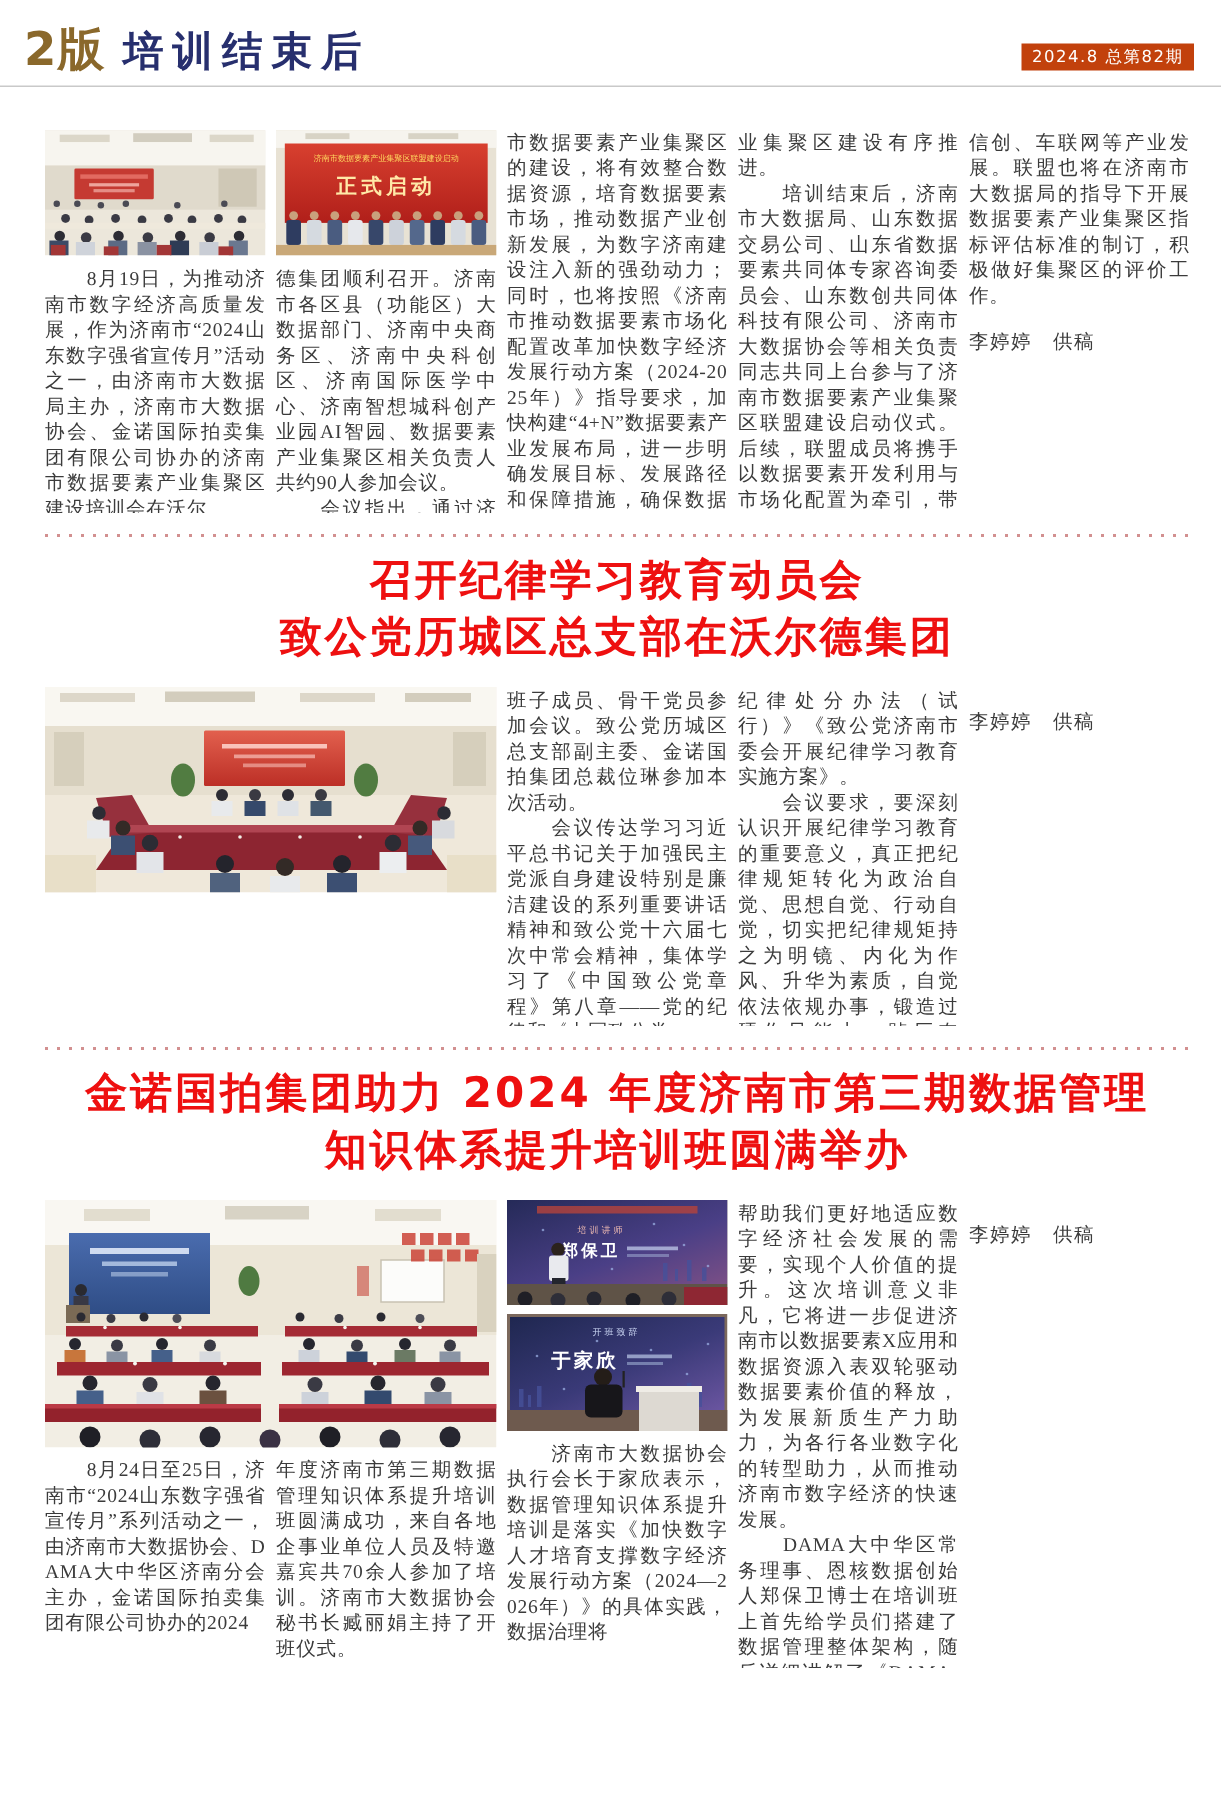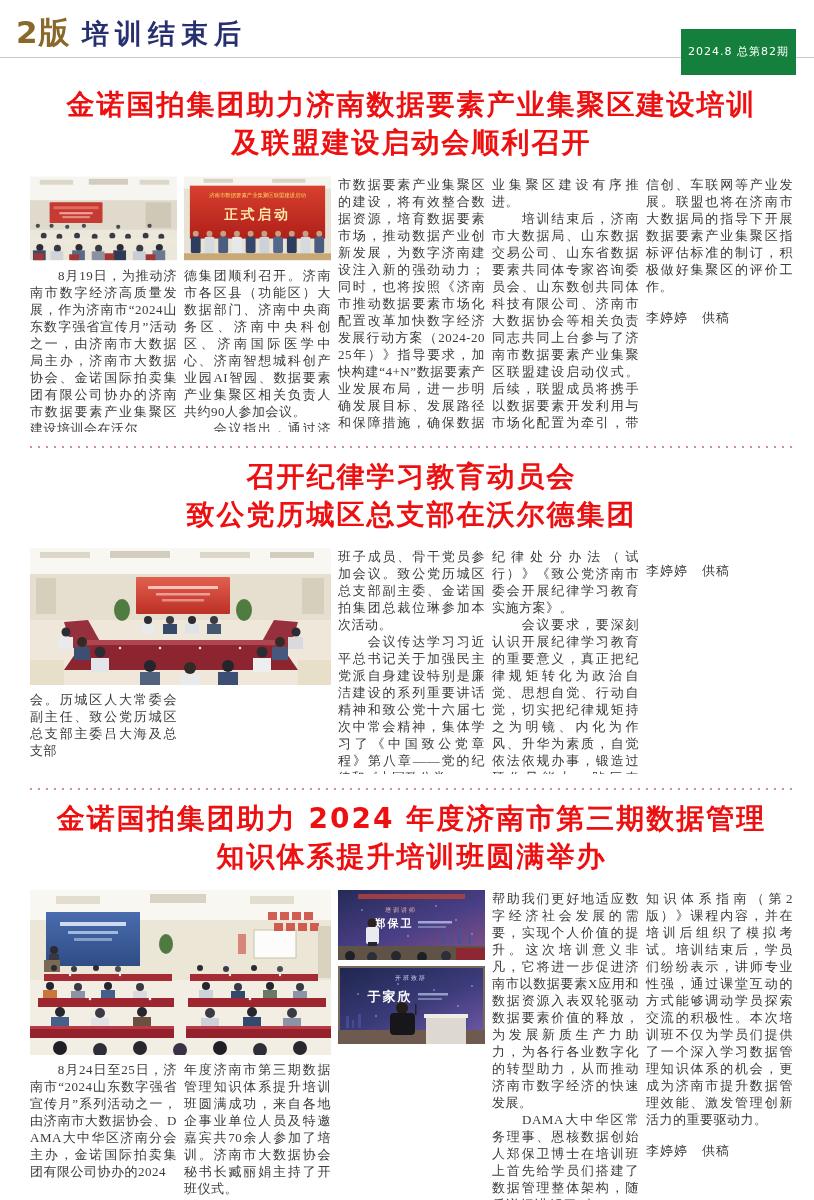--- a/index.html
+++ b/index.html
@@ -6,22 +6,22 @@
   body{width:814px;height:1200px;overflow:hidden;
        font-family:"Liberation Serif","DejaVu Serif",serif;color:#3b3b3b;}
   .page{position:relative;width:814px;height:1080px;background:#fff;}
 
   
   .masthead{position:relative;height:57px;border-bottom:1px solid #c9c9c9;}
   .page-num{position:absolute;left:16px;top:12px;font-size:31px;font-weight:bold;
             color:#8a682b;font-family:"DejaVu Sans","Liberation Sans",sans-serif;letter-spacing:1px;}
   .section-title{position:absolute;left:82px;top:16px;margin:0;font-size:27px;font-weight:bold;
             color:#272f6e;letter-spacing:6px;font-family:"Liberation Serif",serif;}
-  .issue-badge{position:absolute;right:18px;top:29px;background:#15803d;color:#fff;
-            font-size:11px;line-height:16px;padding:15px 7px;
+  .issue-badge{position:absolute;right:18px;top:29px;background:#c2410c;color:#fff;
+            font-size:11px;line-height:16px;padding:1px 7px;
             font-family:"DejaVu Sans","Liberation Sans",sans-serif;letter-spacing:1px;}
 
   
   main{width:763px;margin-left:30px;padding-top:28px;}
   .headline{margin:0 0 14px;color:#ee1010;text-align:center;
             font-family:"DejaVu Sans","Liberation Sans",sans-serif;
             font-weight:900;font-size:28px;line-height:38px;letter-spacing:2px;}
   .cols{display:flex;gap:7px;overflow:hidden;}
   .body-a1{height:256px;}
   .body-a2{height:226px;}
@@ -46,24 +46,20 @@
 
   <header class="masthead">
     <span class="page-num">2版</span>
     <h1 class="section-title">培训结束后</h1>
     <span class="issue-badge">2024.8 总第82期</span>
   </header>
 
   <main>
 
     <article>
-      <h2 class="headline">
-        <div>金诺国拍集团助力济南数据要素产业集聚区建设培训</div>
-        <div>及联盟建设启动会顺利召开</div>
-      </h2>
       <div class="cols body-a1">
         <div class="col">
           <figure class="photo">
             <svg width="147" height="85" viewBox="0 0 150 85">
               <rect width="150" height="85" fill="#ece7db"></rect>
               <rect width="150" height="24" fill="#f7f5ef"></rect>
               <rect x="10" y="3" width="34" height="5" fill="#dcd7c9"></rect>
               <rect x="60" y="2" width="40" height="6" fill="#d2cdbf"></rect>
               <rect x="112" y="3" width="30" height="5" fill="#dcd7c9"></rect>
               <rect y="24" width="150" height="30" fill="#e0dacc"></rect>
@@ -243,23 +239,20 @@
                 <circle cx="120" cy="118" r="6" fill="#24242c"></circle>
                   <rect x="110" y="124" width="20" height="13" fill="#50627e"></rect>
                 <circle cx="160" cy="120" r="6" fill="#332a26"></circle>
                   <rect x="150" y="126" width="20" height="11" fill="#e8eaec"></rect>
                 <circle cx="198" cy="118" r="6" fill="#24242c"></circle>
                   <rect x="188" y="124" width="20" height="13" fill="#3c4f72"></rect>
               </g>
             </svg>
           </figure>
           <div class="tworow">
-            <div class="col">
-              <p class="txt">会。历城区人大常委会副主任、致公党历城区总支部主委吕大海及总支部</p>
-            </div>
           </div>
         </div>
         <div class="col">
           <p class="txt">班子成员、骨干党员参加会议。致公党历城区总支部副主委、金诺国拍集团总裁位琳参加本次活动。
 　　会议传达学习习近平总书记关于加强民主党派自身建设特别是廉洁建设的系列重要讲话精神和致公党十六届七次中常会精神，集体学习了《中国致公党章程》第八章——党的纪律和《中国致公党</p>
         </div>
         <div class="col">
           <p class="txt">纪律处分办法（试行）》《致公党济南市委会开展纪律学习教育实施方案》。
 　　会议要求，要深刻认识开展纪律学习教育的重要意义，真正把纪律规矩转化为政治自觉、思想自觉、行动自觉，切实把纪律规矩持之为明镜、内化为作风、升华为素质，自觉依法依规办事，锻造过硬作风能力，踔厉奋发、勇于担当，</p>
         </div>
@@ -470,26 +463,26 @@
               <rect x="80" y="27" width="30" height="2.5" fill="#aab6da" opacity=".8"></rect>
               <rect x="80" y="32" width="24" height="2" fill="#8f9cc4" opacity=".7"></rect>
               <rect y="64" width="147" height="14" fill="#6e5a4e"></rect>
               <circle cx="64" cy="42" r="6" fill="#241d18"></circle>
               <rect x="52" y="47" width="25" height="22" rx="4" fill="#17161a"></rect>
               <rect x="77" y="38" width="1.5" height="11" fill="#222222"></rect>
               <rect x="86" y="48" width="44" height="4" fill="#efece6"></rect>
               <rect x="88" y="52" width="40" height="26" fill="#ddd9d2"></rect>
             </svg>
           </figure>
+          <p class="txt">　　济南市大数据协会执行会长于家欣表示，数据管理知识体系提升培训是落实《加快数字人才培育支撑数字经济发展行动方案（2024—2026年）》的具体实践，数据治理将</p>
         </div>
         <div class="col">
           <p class="txt">帮助我们更好地适应数字经济社会发展的需要，实现个人价值的提升。这次培训意义非凡，它将进一步促进济南市以数据要素X应用和数据资源入表双轮驱动数据要素价值的释放，为发展新质生产力助力，为各行各业数字化的转型助力，从而推动济南市数字经济的快速发展。
 　　DAMA大中华区常务理事、恩核数据创始人郑保卫博士在培训班上首先给学员们搭建了数据管理整体架构，随后详细讲解了《DAMA-DMBOK2数据管理</p>
         </div>
         <div class="col">
-          <p class="txt">知识体系指南（第2版）》课程内容，并在培训后组织了模拟考试。培训结束后，学员们纷纷表示，讲师专业性强，通过课堂互动的方式能够调动学员探索交流的积极性。本次培训班不仅为学员们提供了一个深入学习数据管理知识体系的机会，更成为济南市提升数据管理效能、激发管理创新活力的重要驱动力。</p>
           <p class="byline">李婷婷　供稿</p>
         </div>
       </div>
     </article>
 
   </main>
 </div>
 
 </body></html>

